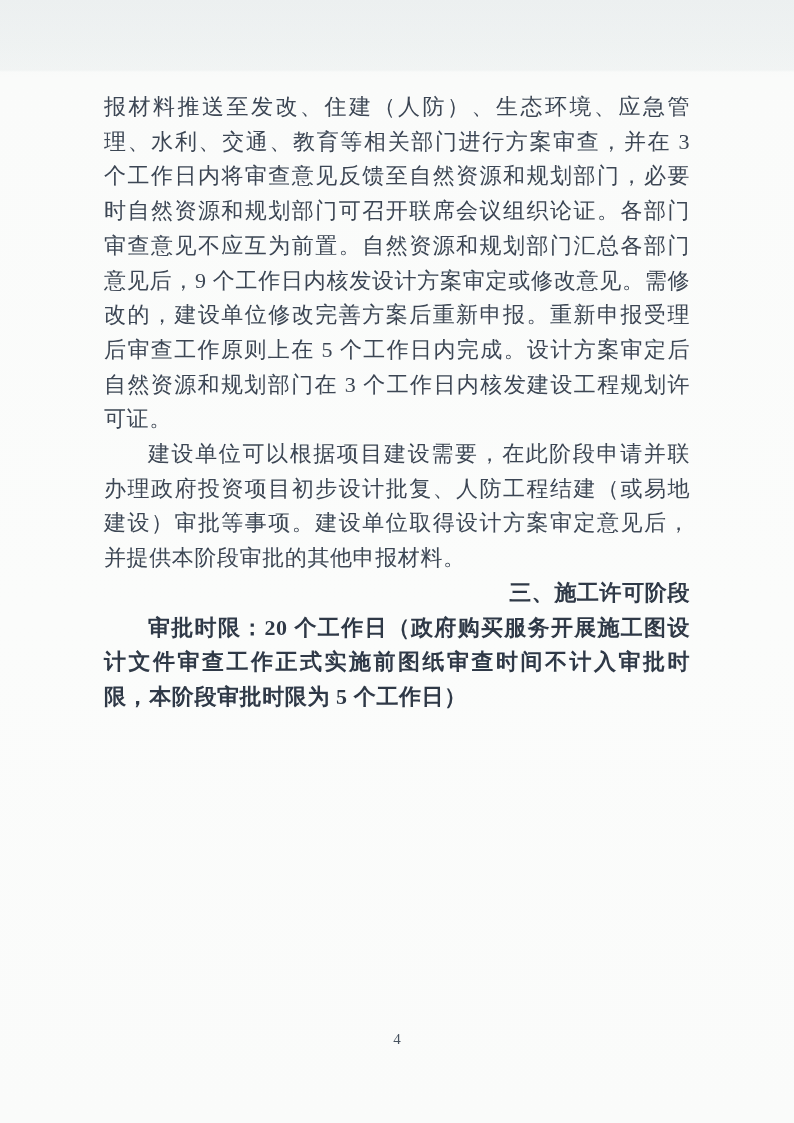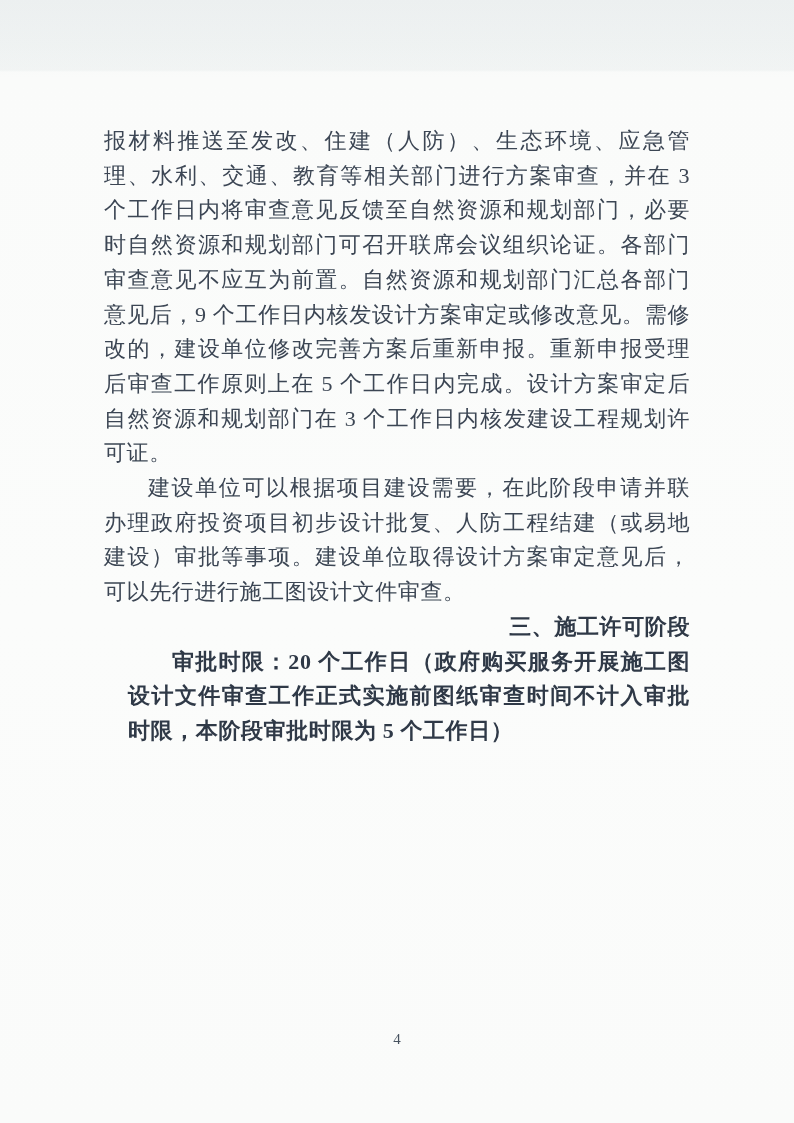--- a/index.html
+++ b/index.html
@@ -44,26 +44,25 @@
     width: 586px;
     font-size: 22px;
     line-height: 34.7px;
     letter-spacing: 0.6px;
     color: #3c4654;
     text-align: justify;
     text-justify: inter-ideograph;
   }
 
   .para { text-indent: 2em; }
-  .para.no-indent { text-indent: 0; margin-top: 34px; }
+  .para.no-indent { text-indent: 0; }
 
   .bold {
     font-weight: bold;
     color: #2f3947;
-    margin-left: 24px;
   }
 
   .section-heading {
     font-weight: bold;
     color: #2f3947;
     text-indent: 2em;
     text-align: right;
   }
 
   .page-footer {
@@ -79,21 +78,21 @@
 </style>
 </head>
 <body>
 
 <div class="sheet">
 
   <div class="text-block">
 
     <p class="para no-indent">报材料推送至发改、住建（人防）、生态环境、应急管理、水利、交通、教育等相关部门进行方案审查，并在 3 个工作日内将审查意见反馈至自然资源和规划部门，必要时自然资源和规划部门可召开联席会议组织论证。各部门审查意见不应互为前置。自然资源和规划部门汇总各部门意见后，9 个工作日内核发设计方案审定或修改意见。需修改的，建设单位修改完善方案后重新申报。重新申报受理后审查工作原则上在 5 个工作日内完成。设计方案审定后自然资源和规划部门在 3 个工作日内核发建设工程规划许可证。</p>
 
-    <p class="para">建设单位可以根据项目建设需要，在此阶段申请并联办理政府投资项目初步设计批复、人防工程结建（或易地建设）审批等事项。建设单位取得设计方案审定意见后，可以先行进行施工图设计文件审查。</p>
+    <p class="para">建设单位可以根据项目建设需要，在此阶段申请并联办理政府投资项目初步设计批复、人防工程结建（或易地建设）审批等事项。建设单位取得设计方案审定意见后，并提供本阶段审批的其他申报材料。</p>
 
     <p class="para section-heading">三、施工许可阶段</p>
 
     <p class="para bold">审批时限：20 个工作日（政府购买服务开展施工图设计文件审查工作正式实施前图纸审查时间不计入审批时限，本阶段审批时限为 5 个工作日）</p>
 
 
   </div>
 
   <div class="page-footer">4</div>
 

